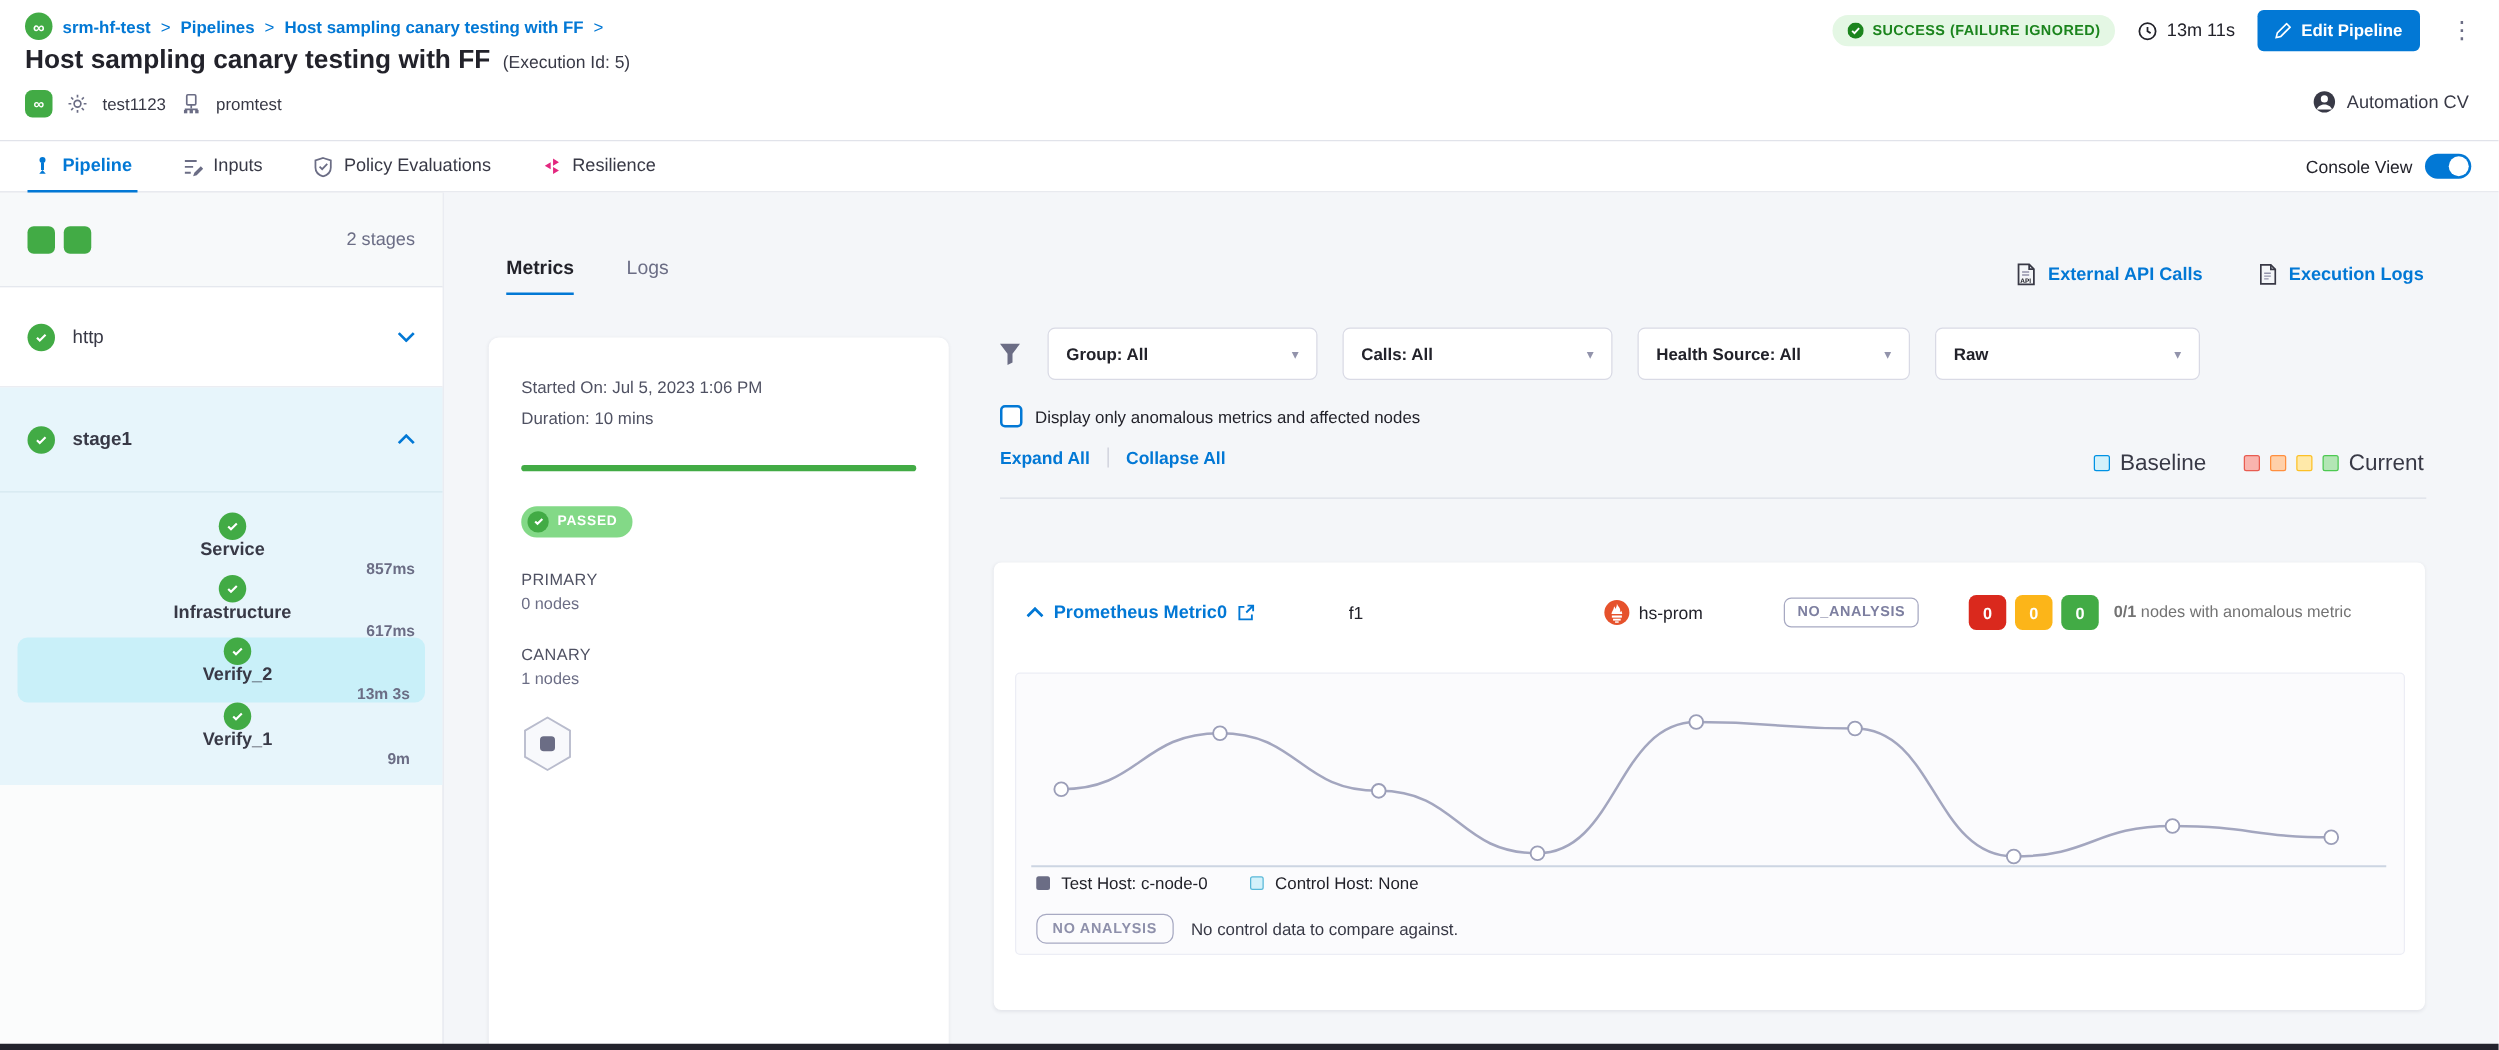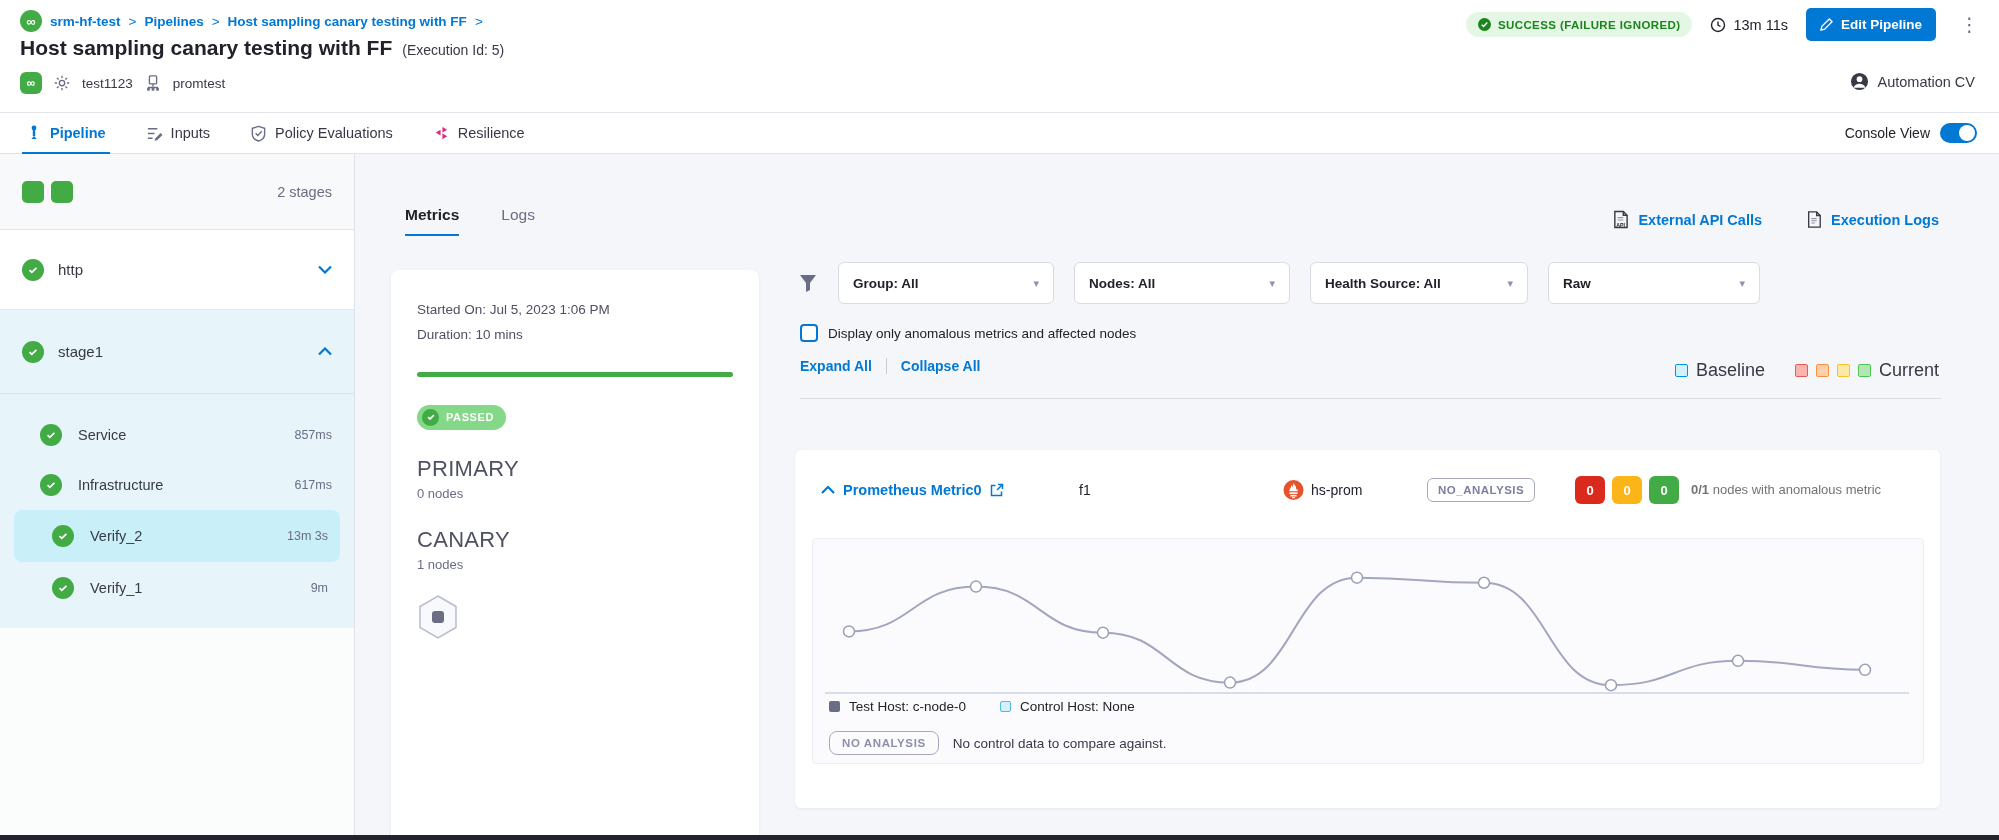--- a/index.html
+++ b/index.html
@@ -38,42 +38,42 @@
   
   .bodywrap { display:flex; height:681px; }
 
   
   .sidebar { width:355px; background:#fbfcfc; border-right:1px solid #dfe2ea; flex:none; }
   .stages-head { height:76px; background:#f7f9fa; border-bottom:1px solid #dfe2ea; display:flex; align-items:center; padding:0 22px; }
   .sq { width:22px; height:22px; border-radius:5px; background:#42ab45; margin-right:7px; }
   .stage-count { margin-left:auto; font-size:14.5px; color:#6b6d85; }
   .stage-row { height:80px; display:flex; align-items:center; padding:0 22px; gap:14px; font-size:15px; color:#383946; cursor:pointer; }
   .stage-http { background:#fff; border-bottom:1px solid #e5e7ee; }
-  .stage1-block { background:#e7f5fb; padding-bottom:14px; }
+  .stage1-block { background:#e7f5fb; padding-bottom:14px;font-weight:bold; }
   .stage-row .chev { margin-left:auto; }
   .check-c { width:22px; height:22px; border-radius:50%; background:#42ab45; color:#fff; display:flex; align-items:center; justify-content:center; flex:none; }
   .check-c svg { width:12px; height:12px; }
   .step-list { padding-top:16px; }
-  .step { height:50px; display:flex; align-items:center; padding:0 22px 0 40px; gap:16px; font-size:14.5px; color:#383946; cursor:pointer; }
+  .step { height:50px; display:flex; align-items:center; padding:0 22px 0 40px; font-size:14.5px; color:#383946; cursor:pointer;flex-direction:column; }
   .step .dur { margin-left:auto; font-size:12.5px; color:#6b6d85; }
   .step.sub { margin:0 14px; padding:0 12px 0 14px; border-radius:8px; height:52px; }
   .step.sub.selected { background:#c9f0f9; }
   .gray-ico { color:#6b6d85; width:22px; display:flex; justify-content:center; }
 
   
   .mid { width:425px; background:#f4f6f9; flex:none; position:relative; }
   .mid-tabs { position:absolute; top:52px; left:50px; display:flex; gap:42px; }
   .mid-tab { font-size:15.5px; color:#6b6d85; cursor:pointer; padding-bottom:10px; }
   .mid-tab.active { color:#22222a; font-weight:bold; border-bottom:2.5px solid #0278d5; }
   .mid-card { position:absolute; top:116px; left:36px; width:368px; bottom:-160px; background:#fff; border-radius:8px; box-shadow:0 1px 3px rgba(40,41,61,.08); padding:28px 26px; }
   .line-sub { font-size:13.5px; color:#4f5162; line-height:1.85; }
   .prog { margin-top:24px; height:5px; border-radius:3px; background:#42ab45; }
   .passed-pill { margin-top:28px; display:inline-flex; align-items:center; gap:7px; background:#83d987; border-radius:13px; padding:4px 12px 4px 5px; color:#fff; font-size:11px; font-weight:bold; letter-spacing:.6px; }
   .passed-pill .c { width:17px; height:17px; border-radius:50%; background:#42ab45; display:flex; align-items:center; justify-content:center; }
-  .grp-label { margin-top:26px; font-size:22px; color:#4f5162; letter-spacing:.3px; }
+  .grp-label { margin-top:26px; font-size:13px; color:#4f5162; letter-spacing:.3px; }
   .grp-nodes { margin-top:4px; font-size:13px; color:#6b6d85; }
   .grp-canary { }
   .hexwrap { margin-top:22px; }
 
   
   .right { flex:1; background:#f4f6f9; position:relative; }
   .api-links { position:absolute; top:56px; right:60px; display:flex; gap:44px; }
   .api-link { display:flex; align-items:center; gap:9px; color:#0278d5; font-size:14.5px; font-weight:bold; cursor:pointer; }
   .filter-row { position:absolute; top:108px; left:18px; display:flex; align-items:center; gap:20px; }
   .dd { height:42px; background:#fff; border:1px solid #d9dae5; border-radius:6px; display:flex; align-items:center; justify-content:space-between; padding:0 14px; font-size:13.5px; color:#22222a; font-weight:bold; cursor:pointer; }
@@ -354,21 +354,21 @@
 
       <div class="filter-row">
         <svg width="20" height="20" viewBox="0 0 20 20">
             <path d="M2 2h16l-6 8v7l-4 2v-9L2 2z" fill="#6b6d85"></path>
           </svg>
         <div class="dd" style="width:216px;">
           <span>Group: All</span>
             <span class="ddchev">▾</span>
         </div>
         <div class="dd" style="width:216px;">
-          <span>Nodes: All</span>
+          <span>Calls: All</span>
             <span class="ddchev">▾</span>
         </div>
         <div class="dd" style="width:218px;">
           <span>Health Source: All</span>
             <span class="ddchev">▾</span>
         </div>
         <div class="dd" style="width:212px;">
           <span>Raw</span>
             <span class="ddchev">▾</span>
         </div>

